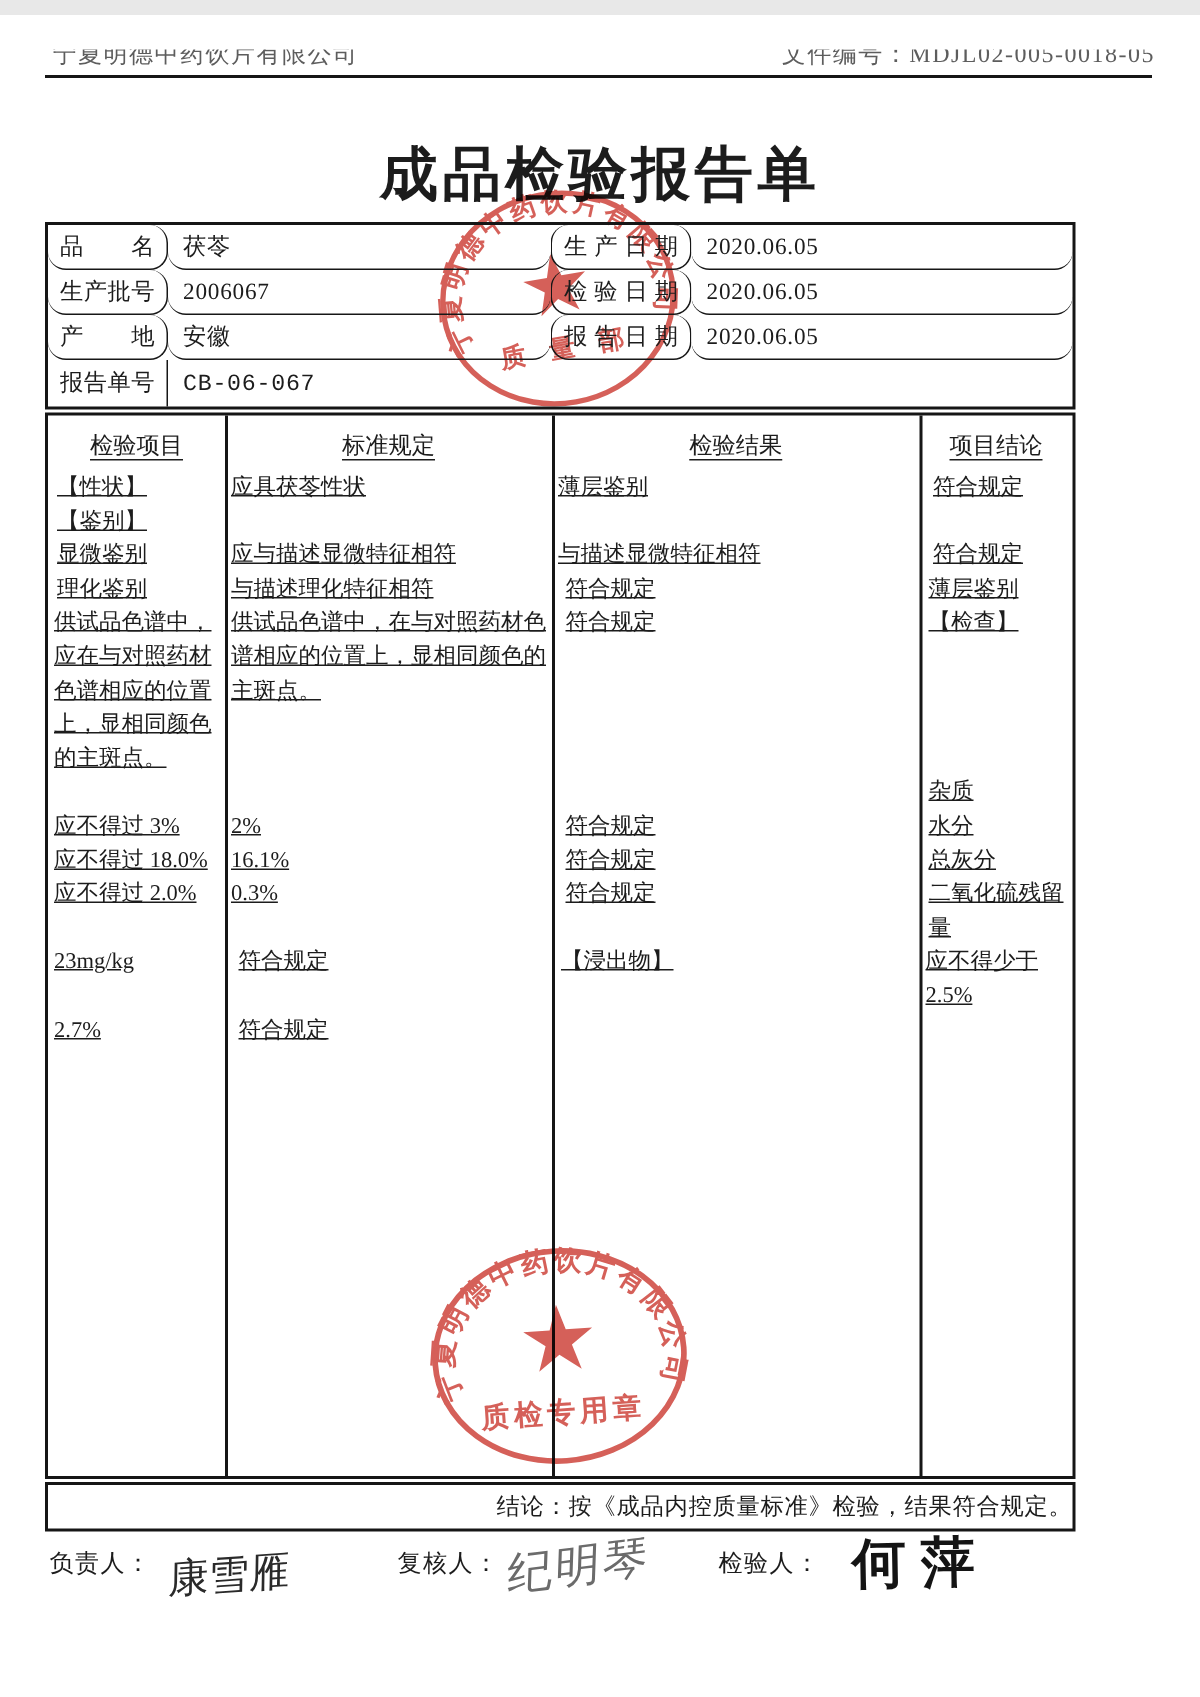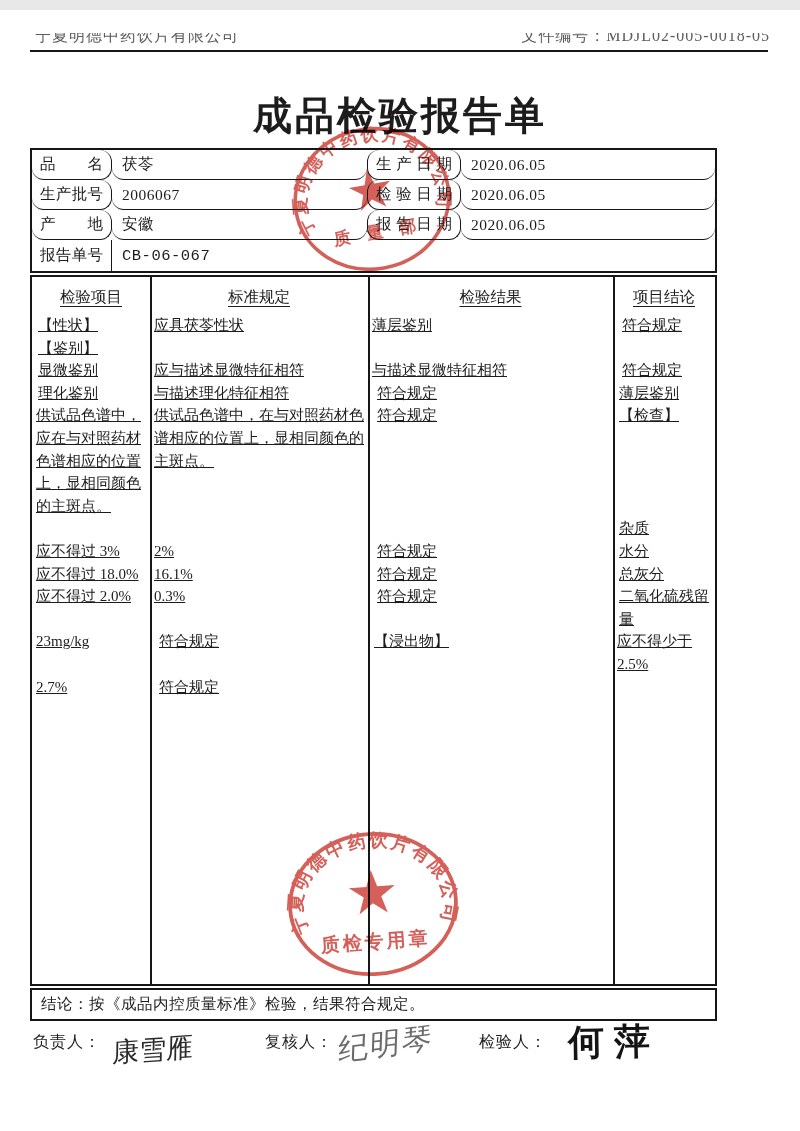--- a/index.html
+++ b/index.html
@@ -44,21 +44,21 @@
                height:37px; align-items:center; text-align:center; padding-top:4px; }
   .mt-header span { text-decoration:underline; text-underline-offset:4px; font-size:15.5px; }
   .mt-rows { display:grid; grid-template-columns:118px 218px 245px 1fr; }
   .mt-rows .c { min-height:22.6px; line-height:22.6px; padding:0 4px;text-decoration:underline; }
   .mt-rows .c1 { padding-left:6px; }
   .mt-rows .c4 { padding-left:9px; }
   
   .conclusion-box {
     position:absolute; left:30px; top:978px; width:687px; height:33px;
     border:2px solid #161616; display:flex; align-items:center;
-    padding-left:9px; font-size:15.5px; letter-spacing:.5px;
+    padding-left:9px; font-size:15.5px; letter-spacing:.5px;justify-content:flex-end;
   }
   .sig-label { position:absolute; top:1022px; font-size:16px; letter-spacing:1px; }
   .sig-name  { position:absolute; white-space:nowrap; }
   .sig-1 { left:112px; top:1022px; font-size:27px; color:#2a2a2a;
            transform:rotate(-4deg) skewX(-5deg); }
   .sig-2 { left:338px; top:1014px; font-size:30px; color:#6b6b6b;
            transform:rotate(-7deg) skewX(-9deg); letter-spacing:2px; }
   .sig-3 { left:568px; top:1008px; font-size:36px; color:#141414; font-weight:600;
            letter-spacing:10px; transform:rotate(-1deg); }
   

